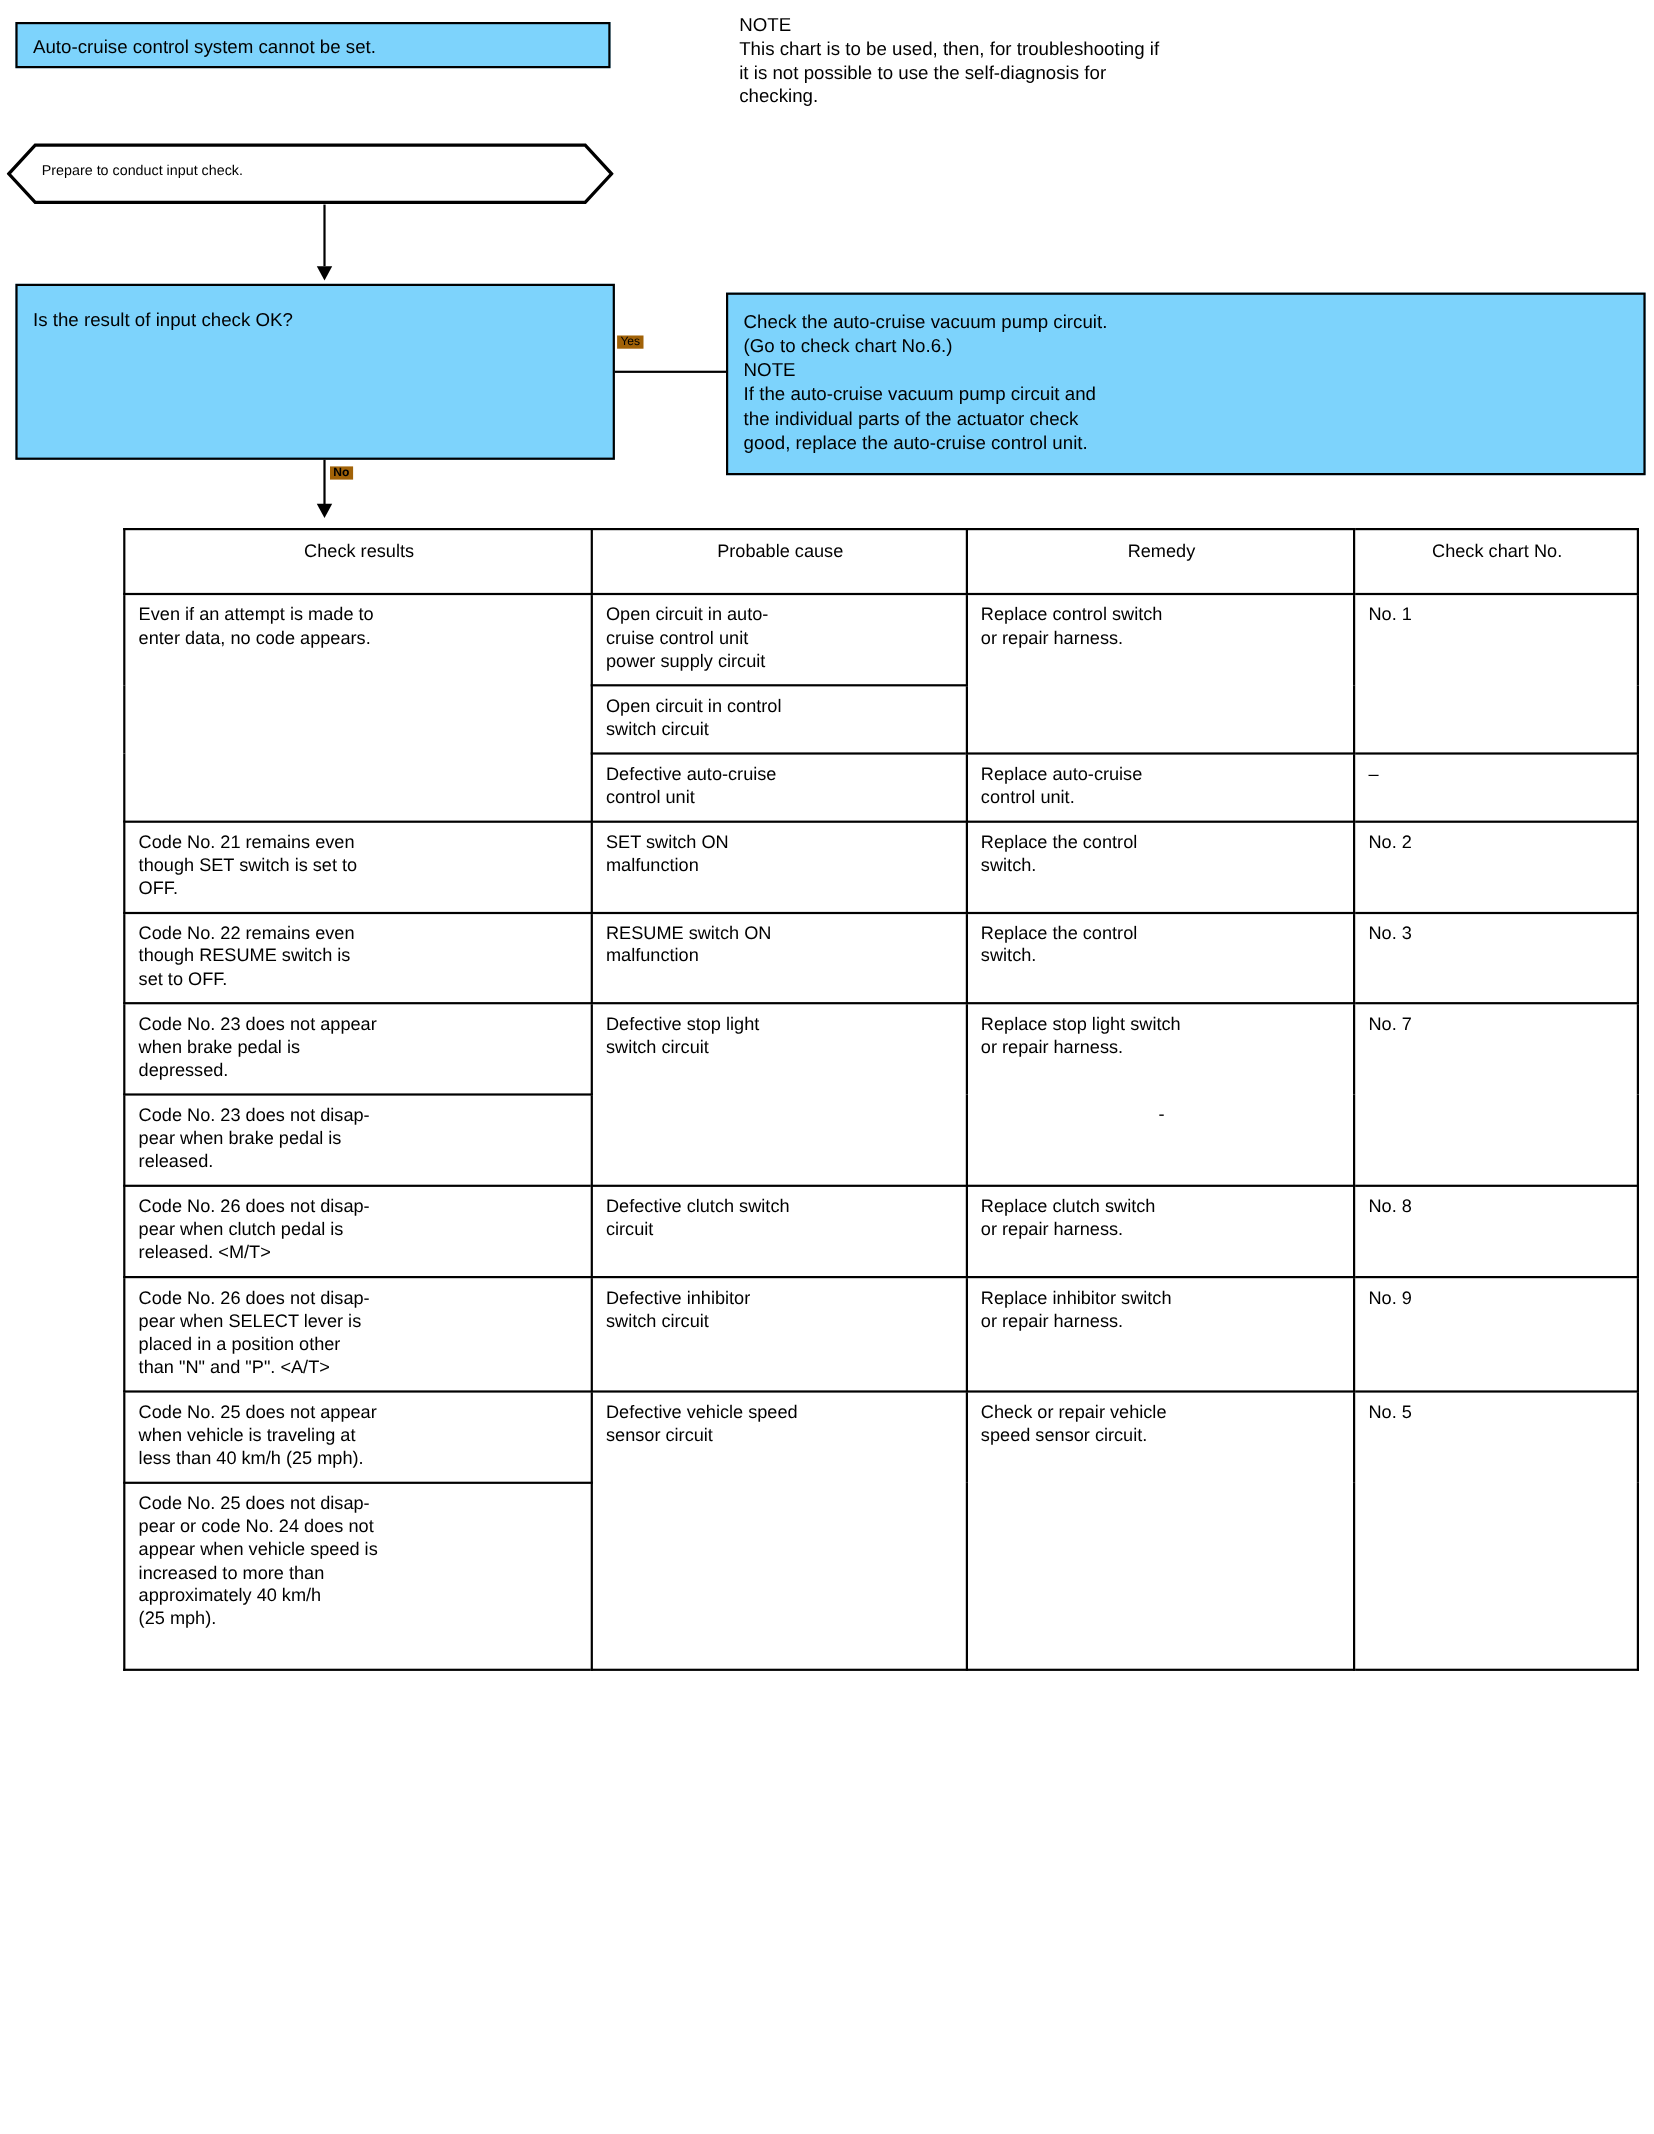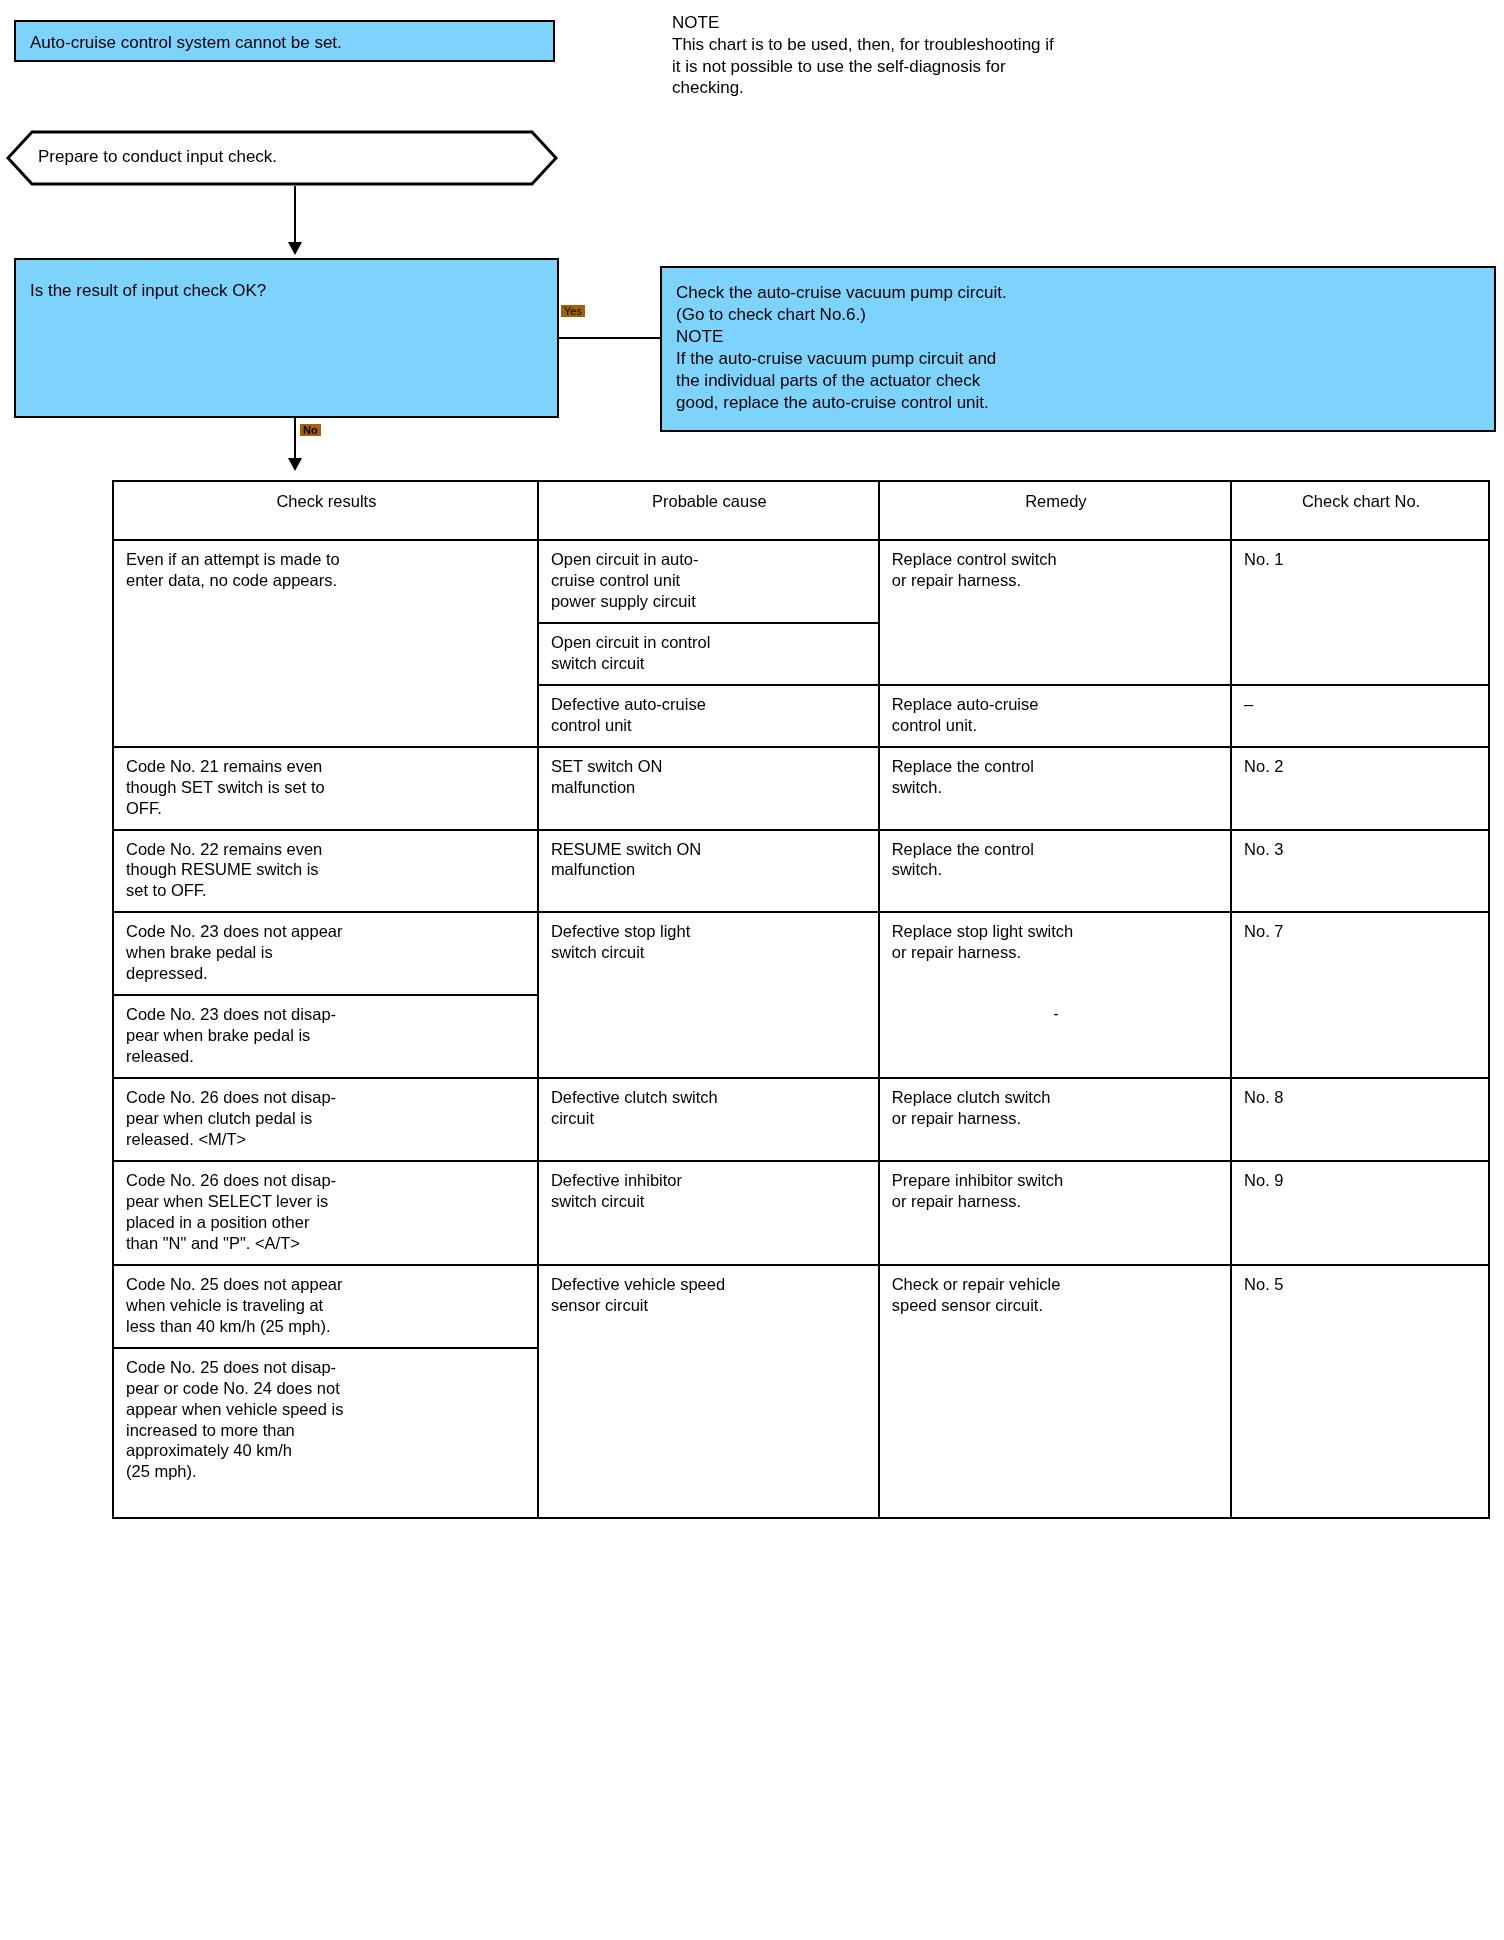--- a/index.html
+++ b/index.html
@@ -56,21 +56,21 @@
     left: 6px;
     top: 130px;
     width: 552px;
     height: 56px;
   }
   #prepare-hex svg { display: block; }
   #prepare-hex .hexlabel {
     position: absolute;
     left: 32px;
     top: 17px;
-    font-size: 17px;
+    font-size: 13px;
   }
 
   
   #decision-box {
     left: 14px;
     top: 258px;
     width: 545px;
     height: 160px;
     padding: 20px 0 0 14px;
     font-size: 17px;
@@ -264,21 +264,21 @@
       <td class="col-d">No. 8</td>
     </tr>
 
     <tr>
       <td class="col-a">Code No. 26 does not disap-
 pear when SELECT lever is
 placed in a position other
 than "N" and "P".  &lt;A/T&gt;</td>
       <td class="col-b">Defective inhibitor
 switch circuit</td>
-      <td class="col-c">Prepare inhibitor switch
+      <td class="col-c">Replace inhibitor switch
 or repair harness.</td>
       <td class="col-d">No. 9</td>
     </tr>
 
     <tr>
       <td class="col-a">Code No. 25 does not appear
 when vehicle is traveling at
 less than 40 km/h (25 mph).</td>
       <td class="col-b" rowspan="2">Defective vehicle speed
 sensor circuit</td>

